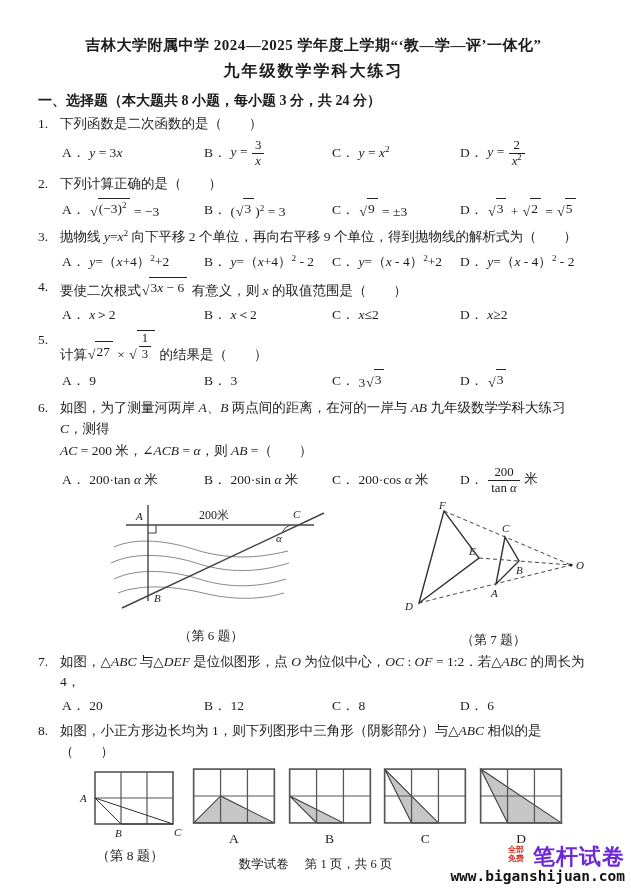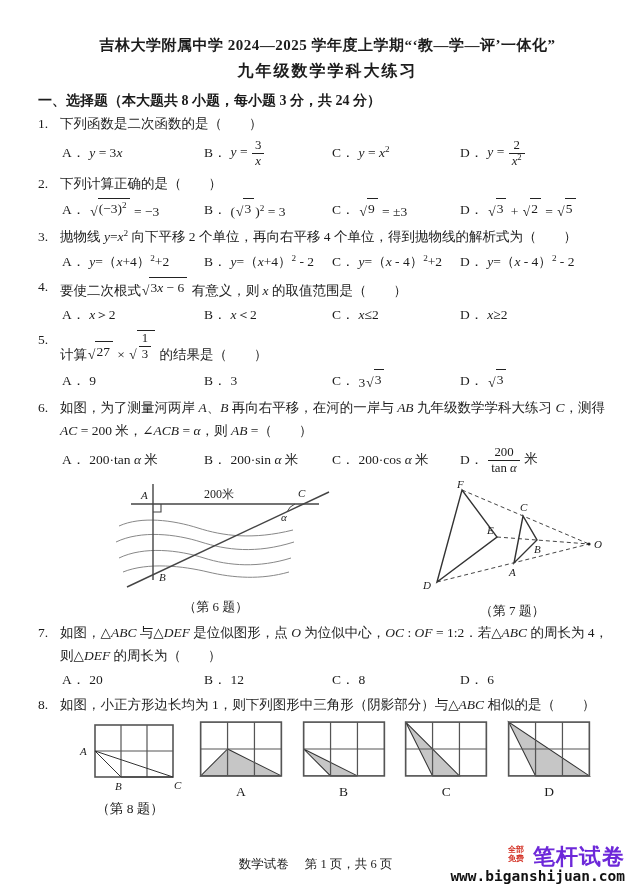--- a/index.html
+++ b/index.html
@@ -1,18 +1,18 @@
 <!DOCTYPE html>
 <html><head>
 <meta charset="utf-8">
 <style>
   html,body{margin:0;padding:0;background:#ffffff;}
   body{width:631px;height:891px;overflow:hidden;position:relative;
        font-family:"Liberation Serif","DejaVu Serif",serif;color:#1c1c1c;}
-  .page{padding:36px 14px 0 38px;}
+  .page{padding:36px 42px 0 38px;}
   .title1{text-align:center;font-size:15px;font-weight:bold;letter-spacing:.5px;margin:0 0 6px 0;}
   .title2{text-align:center;font-size:16px;font-weight:bold;letter-spacing:2px;margin:0 0 10px 0;}
   .section-head{font-size:14px;font-weight:bold;margin:2px 0 4px 0;}
   .q{position:relative;font-size:13.5px;line-height:1.5;}
   .stem{padding-left:22px;position:relative;margin-top:3px;}
   .qnum{position:absolute;left:0;top:0;}
   .stem2{padding-left:22px;margin-top:2px;}
   .opts{display:grid;grid-template-columns:142px 128px 128px auto;
         padding-left:24px;margin:4px 0 5px 0;align-items:center;font-size:13.5px;}
   .opt{display:flex;align-items:center;white-space:nowrap;}
@@ -25,21 +25,21 @@
   .frac{display:inline-flex;flex-direction:column;text-align:center;vertical-align:middle;
         line-height:1.15;font-size:.95em;margin:0 1px;}
   .frac .num{display:block;border-bottom:1px solid #222;padding:0 3px;}
   .frac .den{display:block;padding:0 3px;}
   .sqrt{display:inline-flex;align-items:stretch;margin:0 1px;}
   .rad{display:flex;align-items:flex-end;line-height:1.05;}
   .radicand{border-top:1.2px solid #222;padding:0 3px 0 1px;display:inline-block;}
   
   .figrow{display:flex;align-items:flex-start;margin:4px 0 2px 0;}
   .figblock{text-align:center;}
-  .figcaption{font-size:13px;margin-top:6px;text-align:center;}
+  .figcaption{font-size:13px;margin-top:14px;text-align:center;}
   .fig6block{margin-left:48px;width:260px;}
   .fig7block{margin-left:62px;width:210px;}
   .fig8row{display:flex;justify-content:space-between;align-items:flex-start;
            padding:4px 24px 0 40px;}
   .fig8item{text-align:center;}
   .fig8label{font-size:13.5px;margin-top:1px;}
   svg text{font-family:"Liberation Serif","DejaVu Serif",serif;}
   .svglbl{font-style:italic;font-size:11px;fill:#222;}
   .svglbl-cn{font-size:12px;fill:#222;}
   
@@ -124,21 +124,21 @@
               <span class="radicand"><span class="r">2</span></span>
             </span><span class="r"> = </span><span class="sqrt">
               <span class="rad">√</span>
               <span class="radicand"><span class="r">5</span></span>
             </span></span>
         </span>
     </div>
   </div>
 
   <div class="q">
-    <div class="stem"><span class="qnum">3.</span><span><span class="cn">抛物线 </span><span class="i">y</span><span class="r">=</span><span class="i">x</span><span class="sup">2</span><span class="cn"> 向下平移 2 个单位，再向右平移 4 个单位，得到抛物线的解析式为（　　）</span></span></div>
+    <div class="stem"><span class="qnum">3.</span><span><span class="cn">抛物线 </span><span class="i">y</span><span class="r">=</span><span class="i">x</span><span class="sup">2</span><span class="cn"> 向下平移 2 个单位，再向右平移 9 个单位，得到抛物线的解析式为（　　）</span></span></div>
     <div class="opts">
       <span class="opt">
           <span class="opt-label">A．</span>
           <span><span class="i">y</span><span class="r">=（</span><span class="i">x</span><span class="r">+4）</span><span class="sup">2</span><span class="r">+2</span></span>
         </span>
       <span class="opt">
           <span class="opt-label">B．</span>
           <span><span class="i">y</span><span class="r">=（</span><span class="i">x</span><span class="r">+4）</span><span class="sup">2</span><span class="r"> - 2</span></span>
         </span>
       <span class="opt">
@@ -208,21 +208,21 @@
           <span class="opt-label">D．</span>
           <span><span class="sqrt">
               <span class="rad">√</span>
               <span class="radicand"><span class="r">3</span></span>
             </span></span>
         </span>
     </div>
   </div>
 
   <div class="q">
-    <div class="stem"><span class="qnum">6.</span><span><span class="cn">如图，为了测量河两岸 </span><span class="i">A</span><span class="cn">、</span><span class="i">B</span><span class="cn"> 再向右平移，在河的一岸与 </span><span class="i">AB</span><span class="cn"> 九年级数学学科大练习 </span><span class="i">C</span><span class="cn">，测得</span></span></div>
+    <div class="stem"><span class="qnum">6.</span><span><span class="cn">如图，为了测量河两岸 </span><span class="i">A</span><span class="cn">、</span><span class="i">B</span><span class="cn"> 两点间的距离，在河的一岸与 </span><span class="i">AB</span><span class="cn"> 九年级数学学科大练习 </span><span class="i">C</span><span class="cn">，测得</span></span></div>
     <div class="stem2"><span class="i">AC</span><span class="r"> = 200 </span><span class="cn">米，∠</span><span class="i">ACB</span><span class="r"> = </span><span class="i">α</span><span class="cn">，则 </span><span class="i">AB</span><span class="r"> =（　　）</span></div>
     <div class="opts">
       <span class="opt">
           <span class="opt-label">A．</span>
           <span><span class="r">200·tan </span><span class="i">α</span><span class="cn"> 米</span></span>
         </span>
       <span class="opt">
           <span class="opt-label">B．</span>
           <span><span class="r">200·sin </span><span class="i">α</span><span class="cn"> 米</span></span>
         </span>
@@ -275,21 +275,20 @@
         <text x="92" y="96" class="svglbl">A</text>
         <text x="6" y="109" class="svglbl">D</text>
         <text x="177" y="68" class="svglbl">O</text>
       </svg>
       <div class="figcaption">（第 7 题）</div>
     </div>
   </div>
 
   <div class="q">
     <div class="stem"><span class="qnum">7.</span><span><span class="cn">如图，△</span><span class="i">ABC</span><span class="cn"> 与△</span><span class="i">DEF</span><span class="cn"> 是位似图形，点 </span><span class="i">O</span><span class="cn"> 为位似中心，</span><span class="i">OC</span><span class="r"> : </span><span class="i">OF</span><span class="r"> = 1:2</span><span class="cn">．若△</span><span class="i">ABC</span><span class="cn"> 的周长为 4，</span></span></div>
-    <div class="stem2"><span class="cn">则△</span><span class="i">DEF</span><span class="cn"> 的周长为（　　）</span></div>
     <div class="opts">
       <span class="opt">
           <span class="opt-label">A．</span>
           <span><span class="r">20</span></span>
         </span>
       <span class="opt">
           <span class="opt-label">B．</span>
           <span><span class="r">12</span></span>
         </span>
       <span class="opt">

